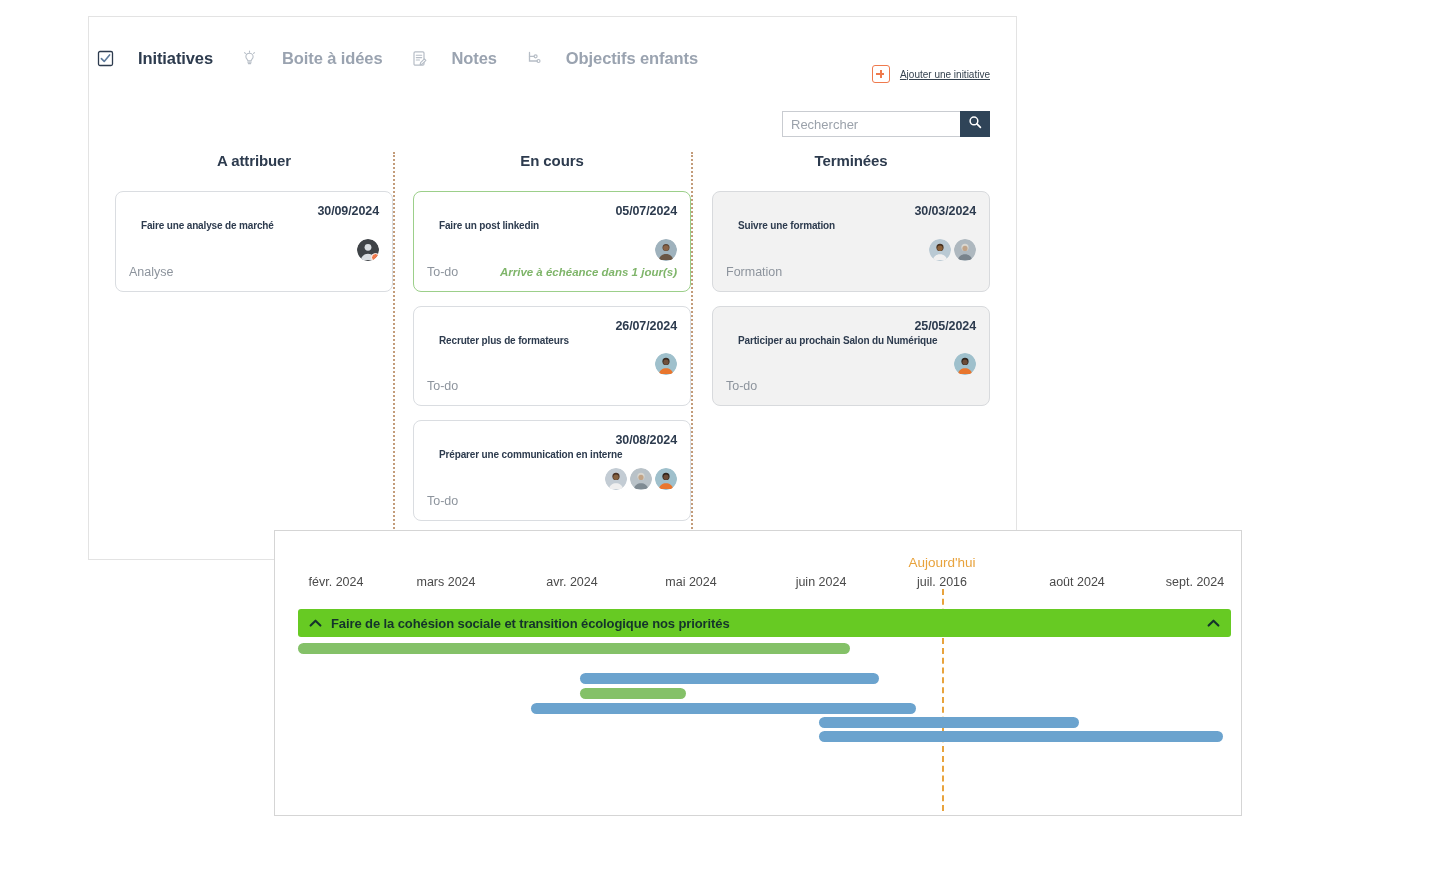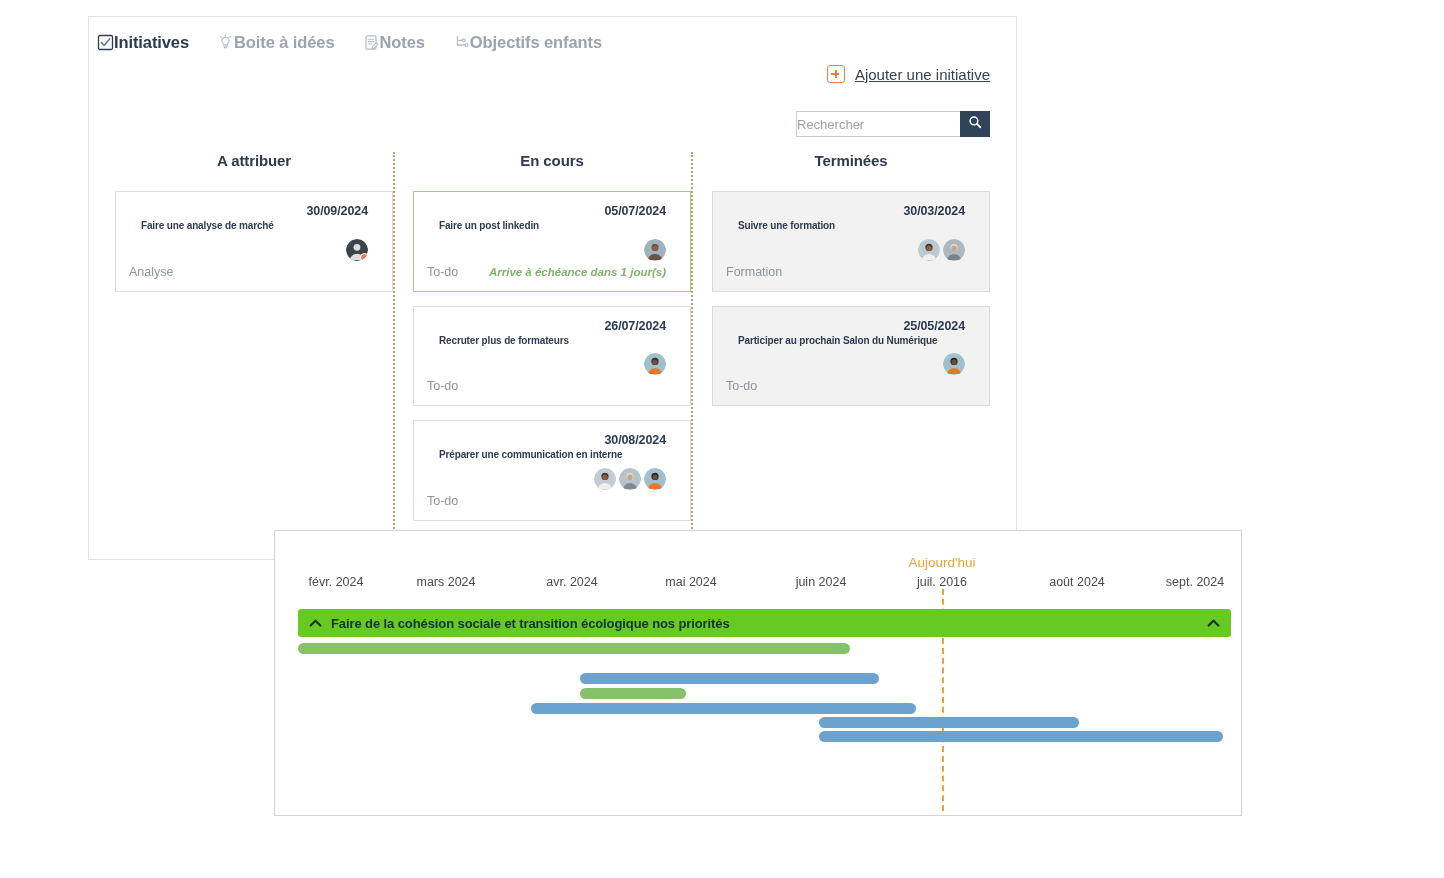--- a/index.html
+++ b/index.html
@@ -17,21 +17,21 @@
     width: 929px; height: 544px;
     background: #ffffff;
     border: 1px solid #e3e3e3;
   }
 
   
   .tabbar {
     position: absolute; left: 8px; top: 16px;
     display: flex; align-items: center; gap: 28px;
   }
-  .tab { display: flex; align-items: center; gap: 0; cursor: pointer; }
+  .tab { display: flex; align-items: center; gap: 24px; cursor: pointer; margin-top: 16px; }
   .tab-label {
     font-size: 16.5px; font-weight: bold; letter-spacing: -0.1px;
     color: #9aa3b0;
   }
   .tab.active .tab-label { color: #2d3b4e; }
   .tab-icon { width: 17px; height: 17px; display: block; }
 
   
   .add-row {
     position: absolute; right: 26px; top: 48px;
@@ -40,32 +40,32 @@
   .plus-box {
     width: 18px; height: 18px; border: 1.5px solid #ef7a4d; border-radius: 3px;
     position: relative; background: #fff; cursor: pointer; flex: none;
   }
   .plus-box::before, .plus-box::after {
     content: ""; position: absolute; background: #ef7a4d;
   }
   .plus-box::before { left: 3.5px; top: 7px; width: 8px; height: 2px; }
   .plus-box::after  { top: 3.5px; left: 7px; height: 8px; width: 2px; }
   .add-link {
-    font-size: 15px; color: #35424f; text-decoration: underline; cursor: pointer;
+    font-size: 10px; color: #35424f; text-decoration: underline; cursor: pointer;
   }
 
   
   .search-row {
     position: absolute; right: 26px; top: 94px;
     display: flex; align-items: stretch;
   }
   .search-input {
-    width: 164px; height: 26px;
+    width: 178px; height: 26px;
     border: 1px solid #c9ccd1; border-right: none;
-    font-size: 13px; color: #31404f; padding: 0 0;
+    font-size: 13px; color: #31404f; padding: 0 8px;
     font-family: "Liberation Sans", sans-serif;
     background: #fff; outline: none;
   }
   .search-input::placeholder { color: #9ba2ab; }
   .search-btn {
     width: 30px; height: 26px; background: #2f4458; border: 1px solid #2f4458;
     display: flex; align-items: center; justify-content: center; cursor: pointer;
   }
 
   
@@ -81,23 +81,23 @@
   .divider {
     position: absolute; top: 0; width: 0; height: 400px;
     border-left: 2px dotted #b98b63; opacity: .85;
   }
   .div-1 { left: 304px; }
   .div-2 { left: 602px; }
 
   
   .card {
     position: relative;
-    border: 1px solid #dadde1; border-radius: 0;
+    border: 1px solid #dadde1; border-radius: 8px;
     background: #ffffff;
-    padding: 12px 24px 12px 13px;
+    padding: 12px 13px 12px 13px;
     margin-bottom: 14px;
     min-height: 92px;
   }
   .card.green { border-color: #9ccf8a; }
   .card.done { background: #f2f2f2; border-color: #d8dadd; }
   .card-date {
     text-align: right; font-size: 12.5px; font-weight: bold; color: #2d3b4e;
     letter-spacing: -0.1px;
   }
   .card-title {

